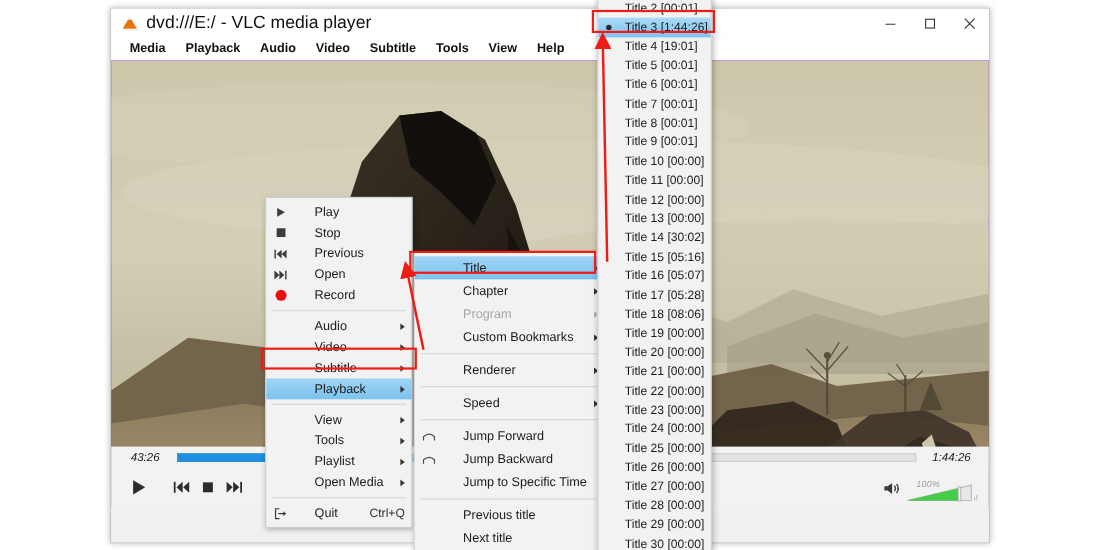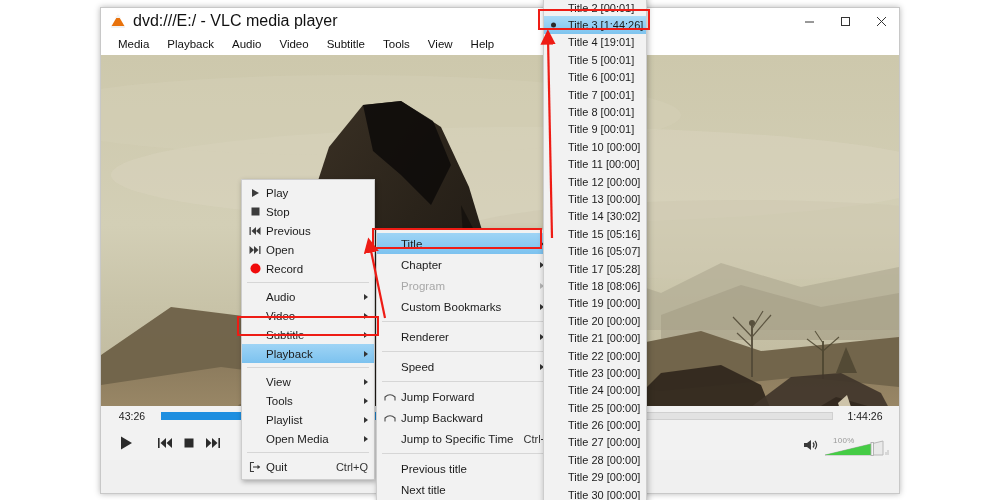--- a/index.html
+++ b/index.html
@@ -53,32 +53,33 @@
   #winctrls { position: absolute; right: 0; top: 0; display: flex; height: 26px; }
   .winbtn {
     width: 36px; height: 26px; display: flex; align-items: center; justify-content: center;
     color: #333;
   }
   .winbtn svg { display: block; }
 
   
   #menubar {
     height: 21px; background: #ffffff; display: flex; align-items: center;
-    padding-left: 8px; border-bottom: 1px solid #ffffff;
+    padding-left: 8px; border-bottom: 1px solid #ffffff; font-weight: bold;
   }
   .menuitem {
     font-size: 11.5px; color: #111; padding: 2px 9px 2px 9px; white-space: nowrap;
   }
 
   
   #video-area {
     position: relative;
     height: 405px;
     overflow: hidden;
     background: #a21caf;
+    font-style: italic;
   }
   #video-canvas { position: absolute; inset: 0; }
 
   
   #controlbar {
     position: absolute; left: 0; bottom: 0; width: 798px; height: 54px;
     background: #f2f2f2;
   }
   #seekrow {
     position: relative; height: 20px; display: flex; align-items: center;
@@ -141,21 +142,21 @@
     position: absolute; left: 543px; top: -5px; width: 104px;
     background: #f2f2f2; border: 1px solid #cdcdcd;
     box-shadow: 1px 2px 6px rgba(0,0,0,0.30);
     padding: 3px 0;
     z-index: 50;
   }
 
   .mrow {
     position: relative; display: flex; align-items: center;
     height: 19px; font-size: 11.5px; color: #1b1b1b;
-    padding-left: 24px; padding-right: 6px; white-space: nowrap;
+    padding-left: 44px; padding-right: 6px; white-space: nowrap;
   }
   .mrow.tall { height: 21px; }
   .mrow.disabled { color: #a8a8a8; }
   .mrow.hl { background: linear-gradient(#9fd4f5, #7cc2ef); }
   .mrow .micon {
     position: absolute; left: 5px; top: 50%; transform: translateY(-50%);
     width: 16px; height: 16px; display: flex; align-items: center; justify-content: center;
     color: #3c3c3c;
   }
   .mrow .label { flex: 1; }

